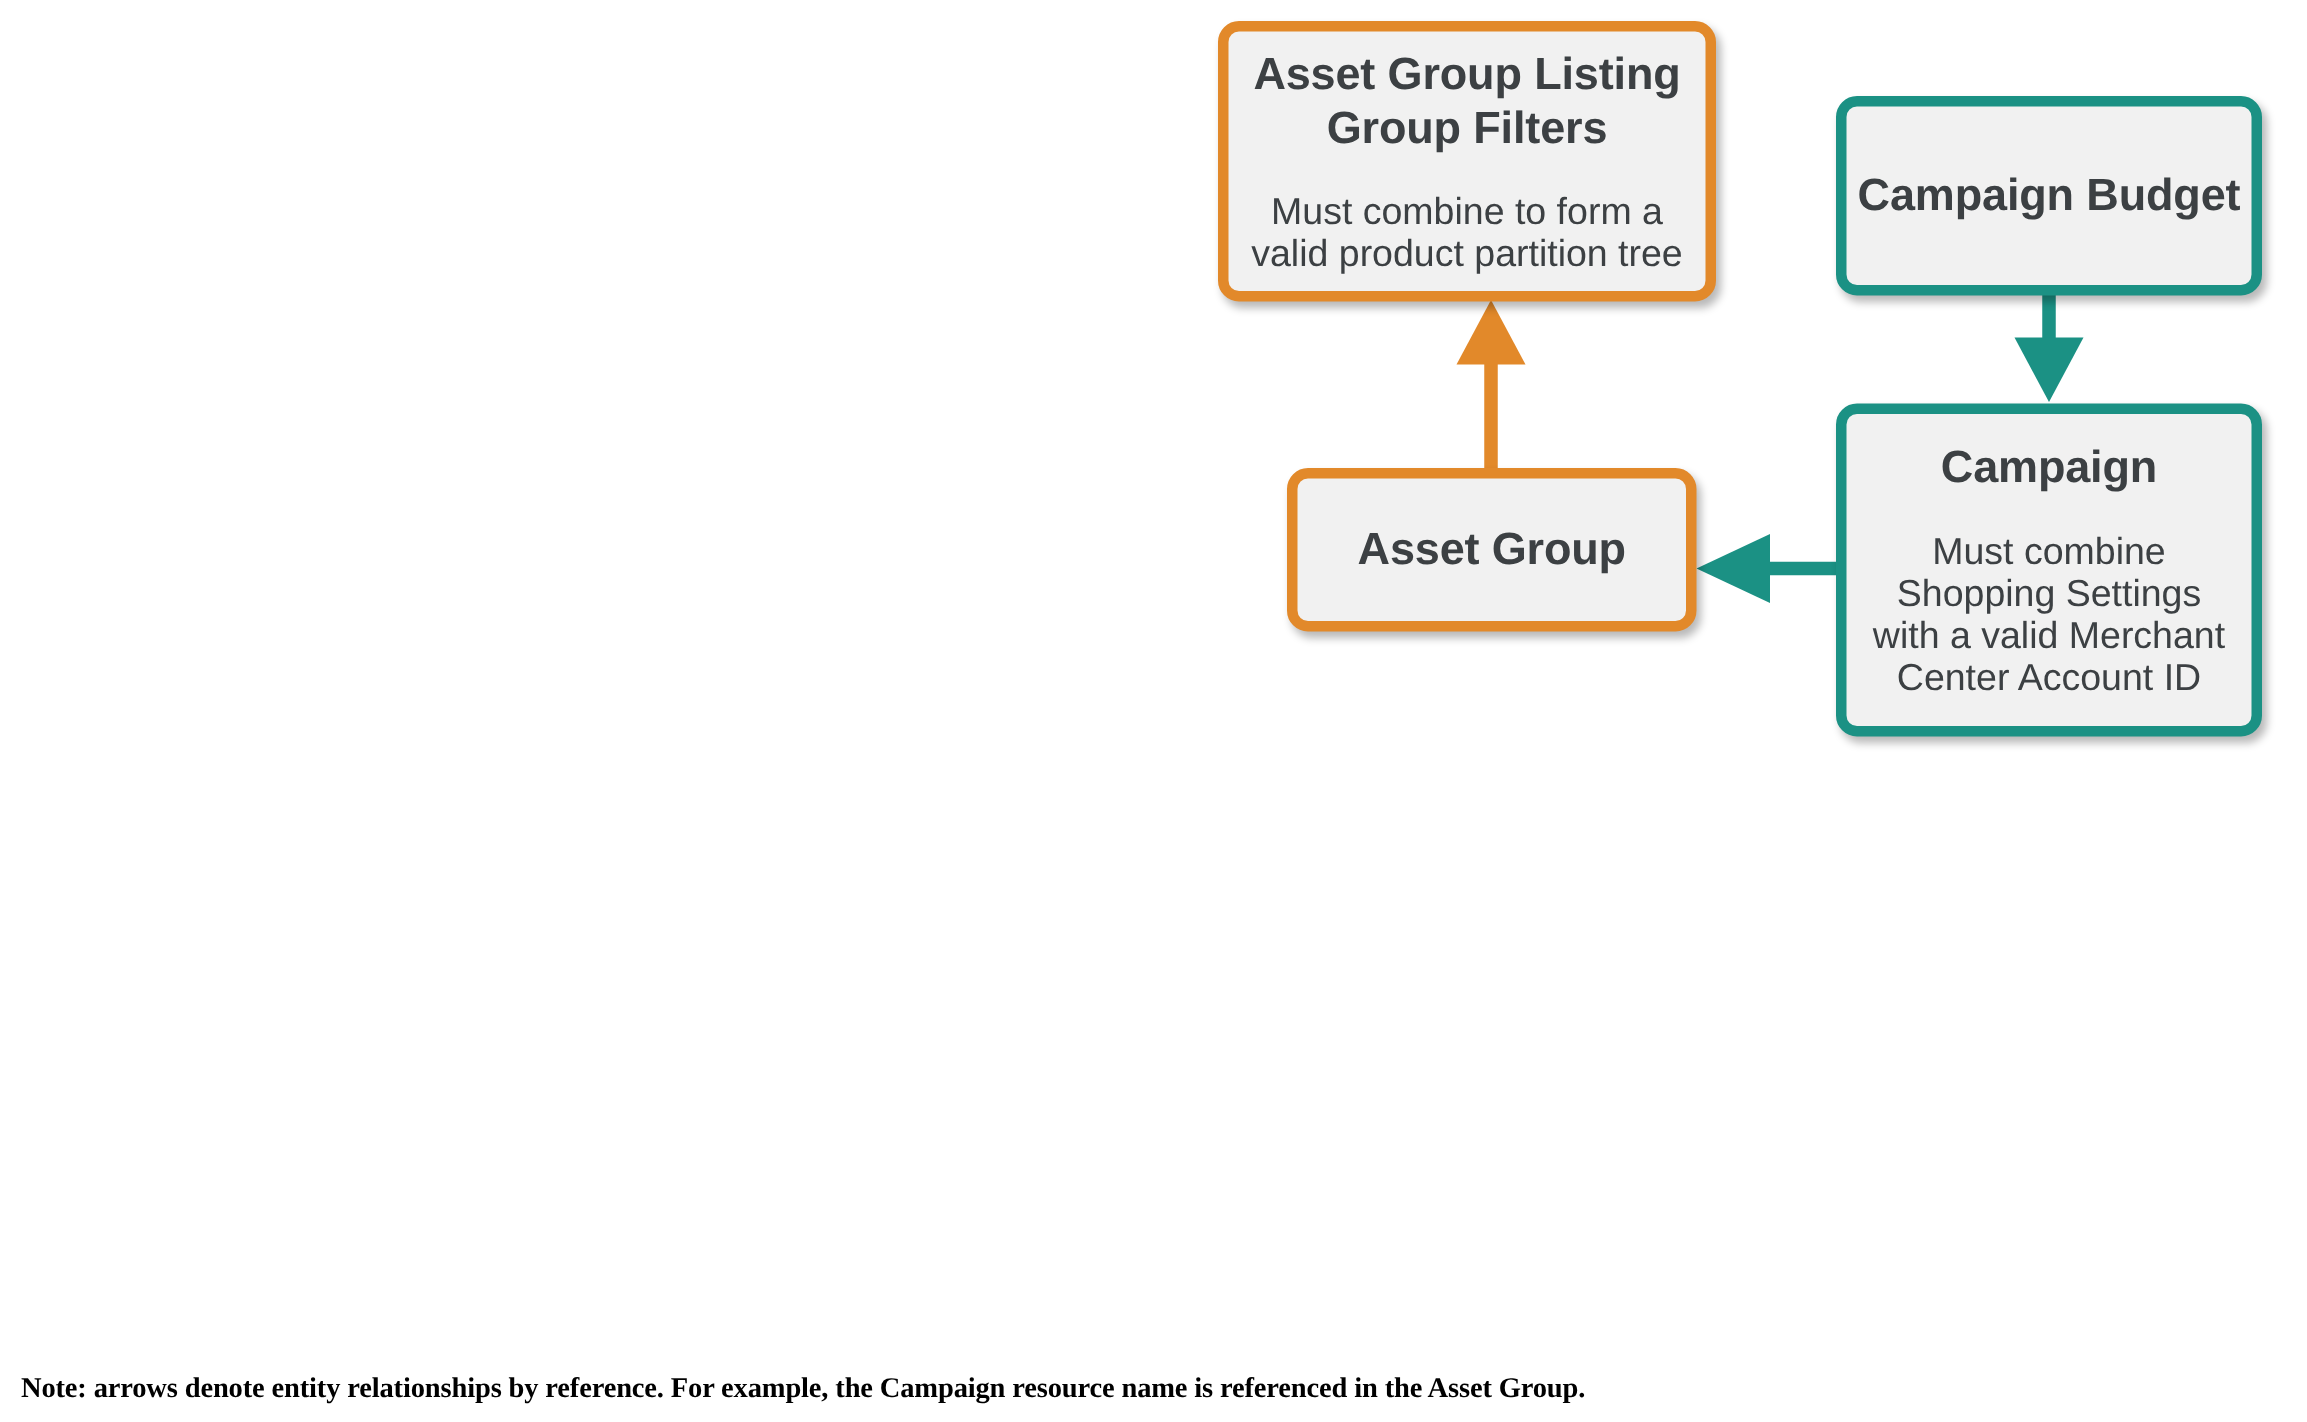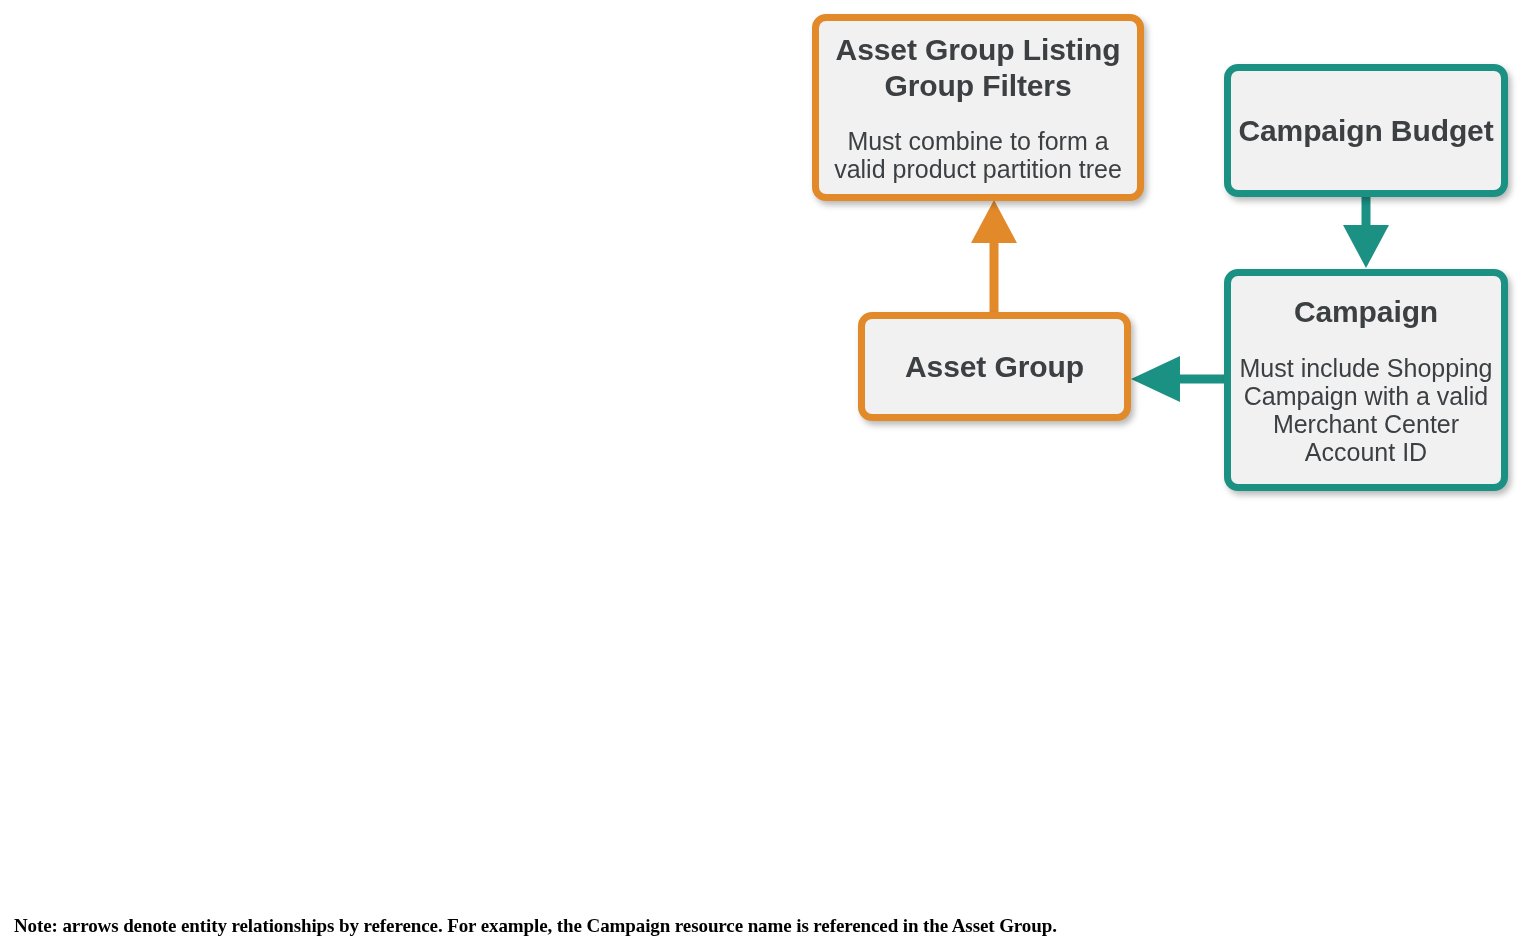--- a/index.html
+++ b/index.html
@@ -109,18 +109,18 @@
   <div class="node teal" id="node-budget">
     <div class="node-title">Campaign Budget</div>
   </div>
 
   <div class="node orange" id="node-agroup">
     <div class="node-title">Asset Group</div>
   </div>
 
   <div class="node teal" id="node-campaign">
     <div class="node-title">Campaign</div>
-    <div class="node-desc">Must include Shopping Campaign with a valid Merchant Center Account ID</div>
+    <div class="node-desc">Must combine Shopping Settings with a valid Merchant Center Account ID</div>
   </div>
 
   <div id="note">Note: arrows denote entity relationships by reference. For example, the Campaign resource name is referenced in the Asset Group.</div>
 
 </div>
 
 </body></html>

